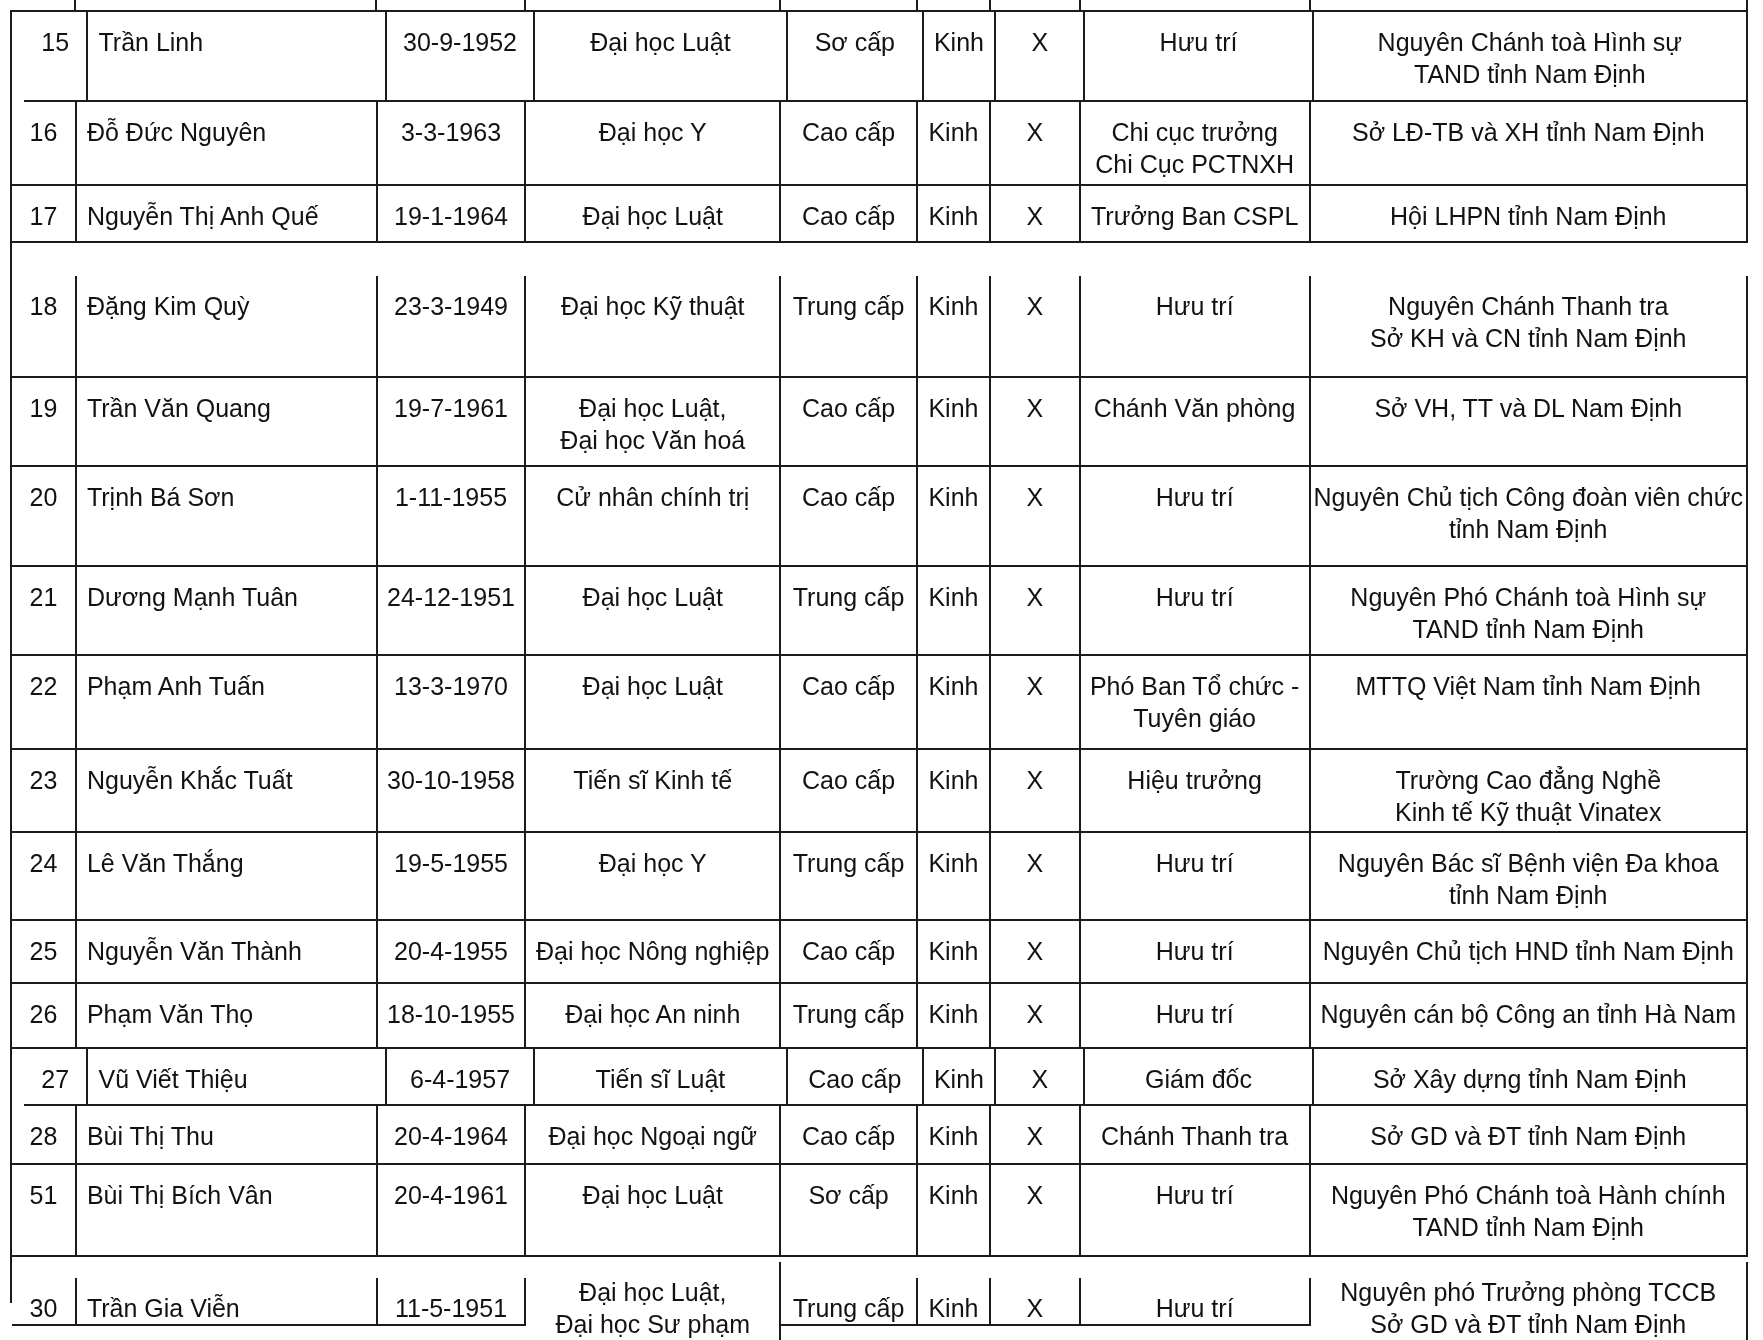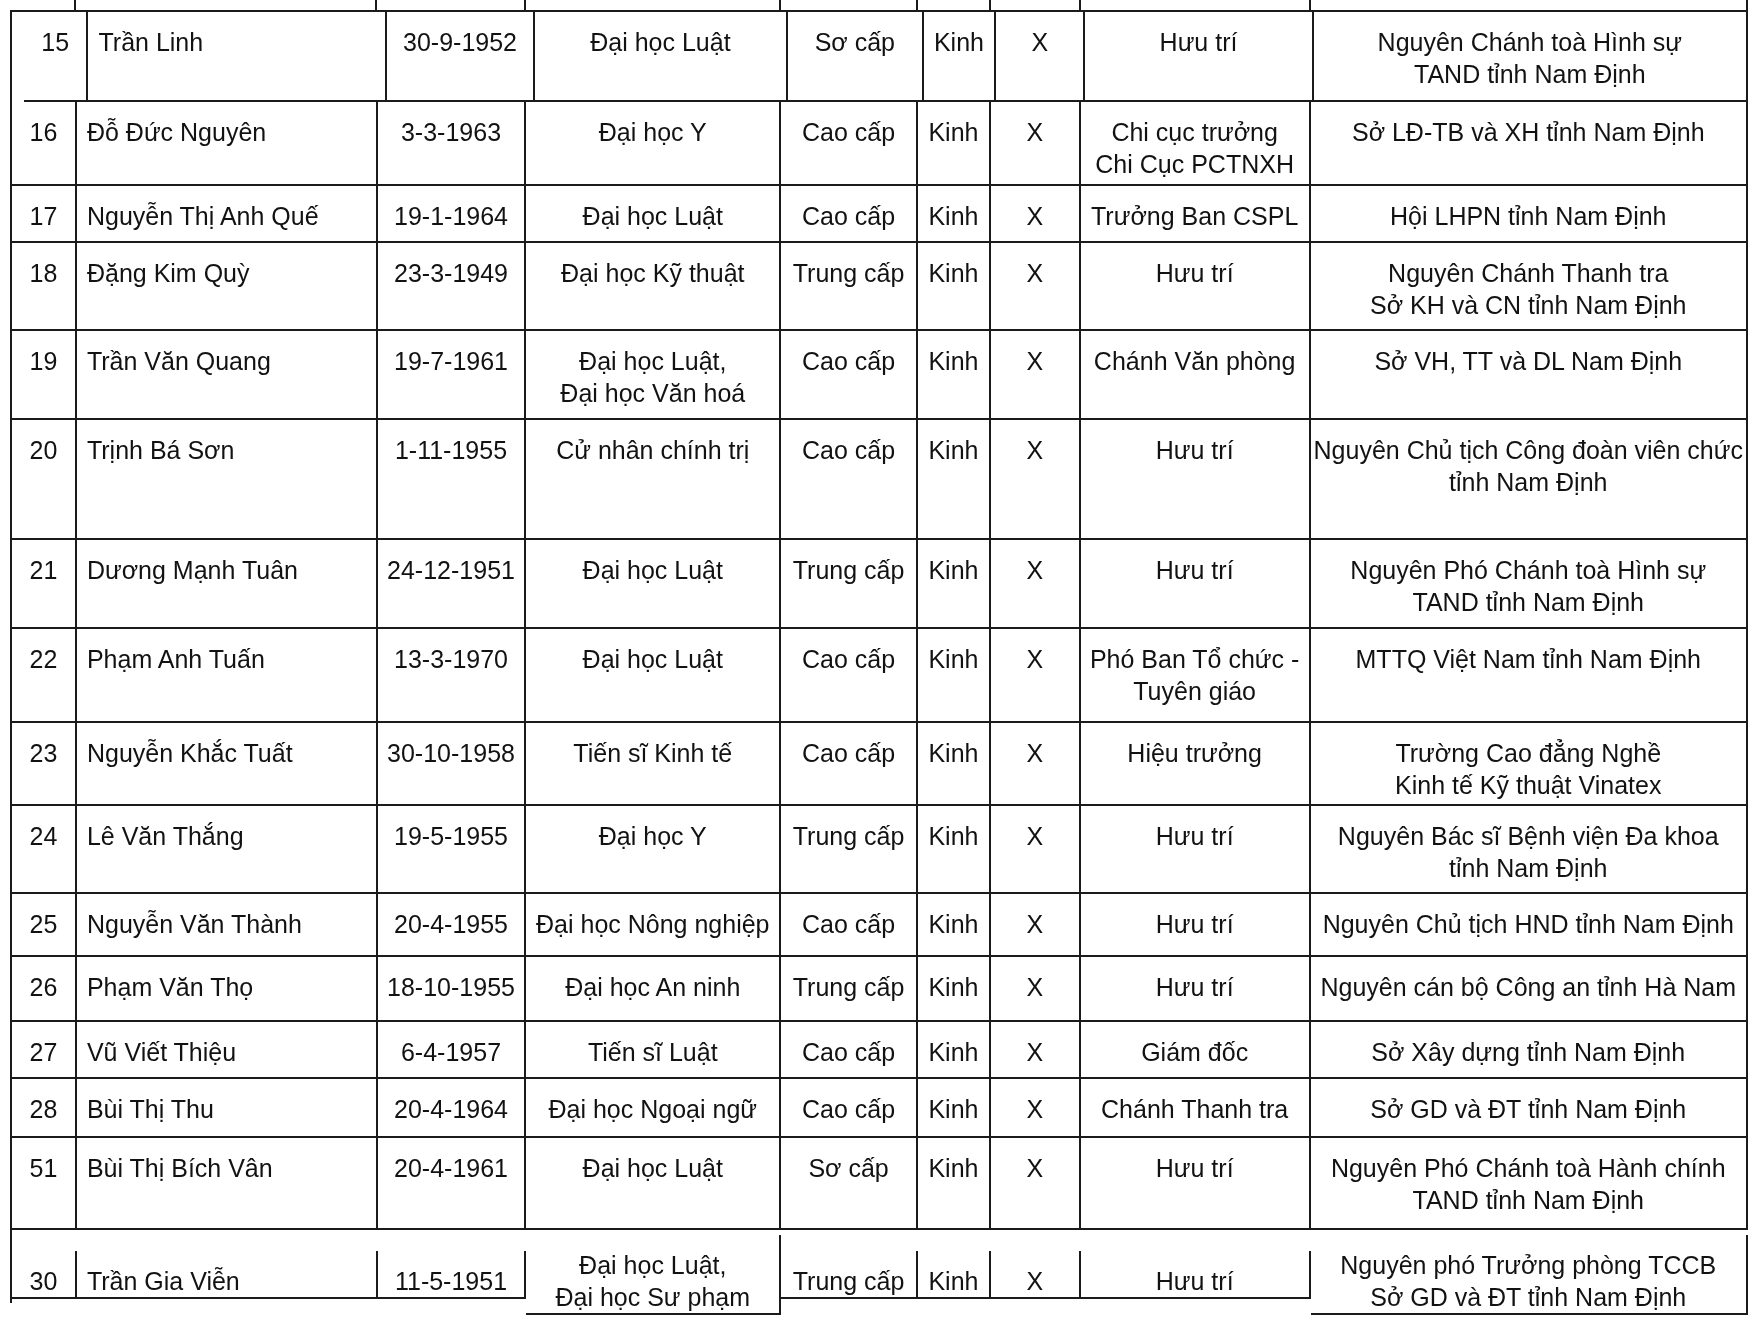--- a/index.html
+++ b/index.html
@@ -35,30 +35,30 @@
     background: #ffffff;
   }
   .row {
     display: flex;
     box-sizing: border-box;
   }
   
   .row:nth-child(1)  { height: 90px; margin-left: 12px; }
   .row:nth-child(2)  { height: 84px; }
   .row:nth-child(3)  { height: 57px; }
-  .row:nth-child(4)  { height: 88px; }
+  .row:nth-child(4)  { height: 102px; margin-top: 33px; }
   .row:nth-child(5)  { height: 89px; }
-  .row:nth-child(6)  { height: 120px; }
+  .row:nth-child(6)  { height: 100px; }
   .row:nth-child(7)  { height: 89px; }
   .row:nth-child(8)  { height: 94px; }
   .row:nth-child(9)  { height: 83px; }
   .row:nth-child(10) { height: 88px; }
   .row:nth-child(11) { height: 63px; }
   .row:nth-child(12) { height: 65px; }
-  .row:nth-child(13) { height: 57px; }
+  .row:nth-child(13) { height: 57px; margin-left: 12px; }
   .row:nth-child(14) { height: 59px; justify-content: space-between; }
   .row:nth-child(15) { height: 92px; }
   .row:nth-child(16) { height: 89px; align-items: center; }
   .cell {
     box-sizing: border-box;
     border-right: 2px solid #1b1b1b;
     border-bottom: 2px solid #1b1b1b;
     display: flex;
     justify-content: center;
     align-items: flex-start;

